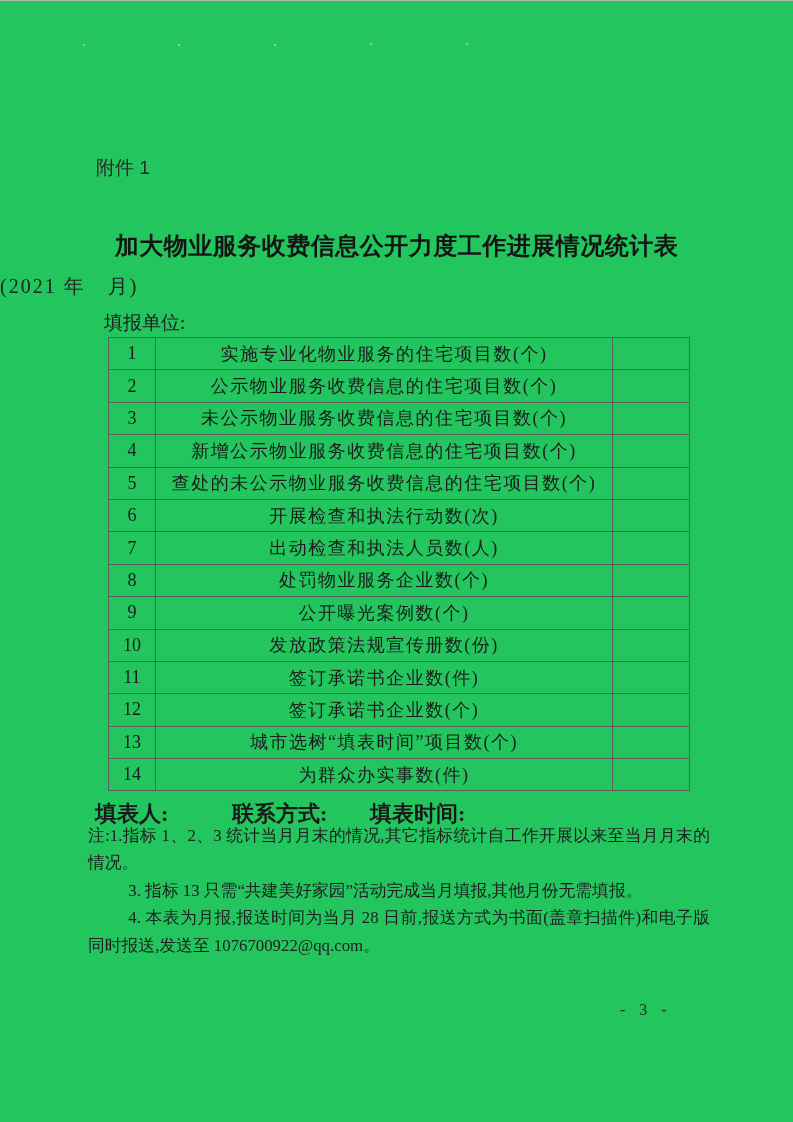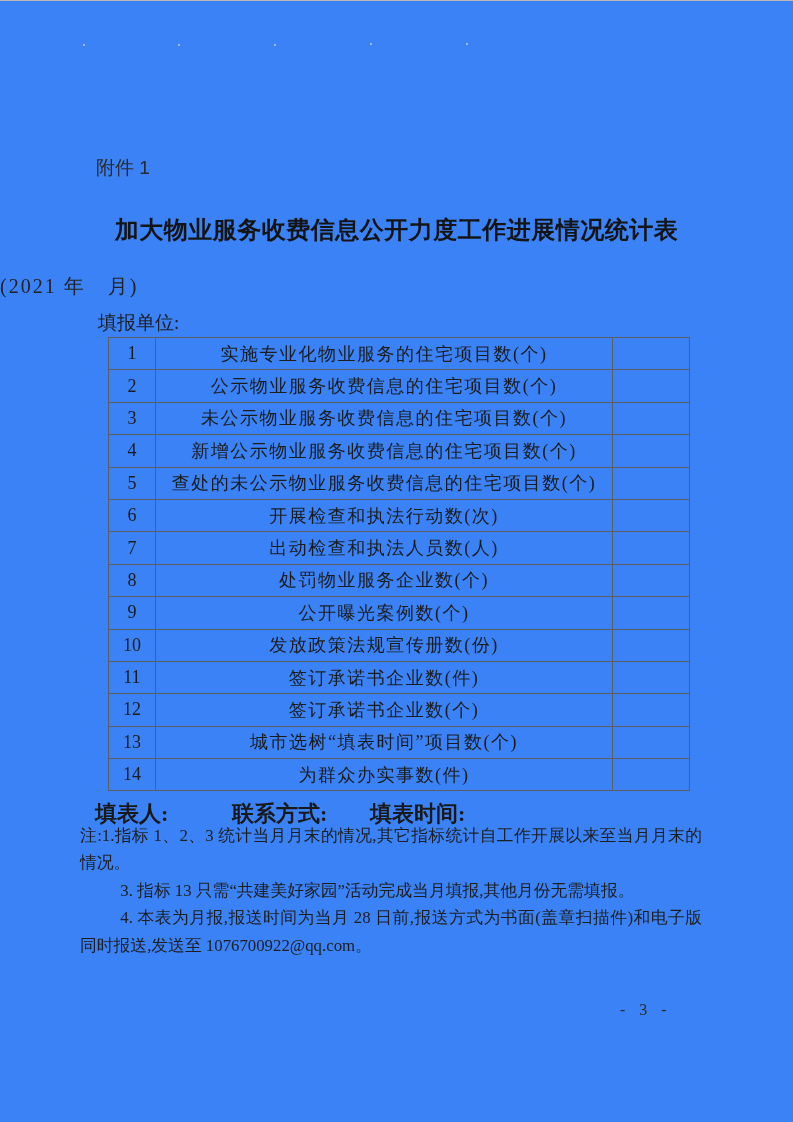--- a/index.html
+++ b/index.html
@@ -6,21 +6,21 @@
   html, body { background: #ffffff; }
   body {
     font-family: "Liberation Serif", "DejaVu Serif", serif;
     color: #1f1f1f;
   }
   .page {
     position: relative;
     width: 793px;
     height: 1122px;
     margin: 0 auto;
-    background: #3b82f6;
+    background: #22c55e;
     overflow: hidden;
   }
   .scan-top-edge {
     position: absolute;
     top: 0; left: 0;
     width: 100%; height: 1px;
     background: #b9b9b9;
   }
   .speck {
     position: absolute;
@@ -30,39 +30,39 @@
   }
   .attachment-label {
     position: absolute;
     left: 96px; top: 155px;
     font-family: "Liberation Sans", "DejaVu Sans", sans-serif;
     font-size: 19px;
     color: #2a2a2a;
   }
   .doc-title {
     position: absolute;
-    left: 0; top: 214px;
+    left: 0; top: 230px;
     width: 100%;
     text-align: center;
     font-size: 24px;
     font-weight: bold;
     letter-spacing: 0.5px;
     color: #141414;
   }
   .doc-subtitle {
     position: absolute;
     left: 0; top: 273px;
     width: 100%;
     font-size: 20px;
     letter-spacing: 2px;
     color: #222;
   }
   .unit-label {
     position: absolute;
-    left: 98px; top: 310px;
+    left: 104px; top: 310px;
     font-size: 19px;
     color: #1d1d1d;
   }
   .stat-table {
     position: absolute;
     left: 108px; top: 337px;
     width: 582px; height: 454px;
     border-collapse: collapse;
     table-layout: fixed;
   }
@@ -86,21 +86,21 @@
     height: 22px;
     font-size: 22px;
     font-weight: bold;
     color: #191919;
   }
   .signer-line .filler  { position: absolute; left: 95px; }
   .signer-line .contact { position: absolute; left: 232px; }
   .signer-line .date    { position: absolute; left: 370px; }
   .notes-block {
     position: absolute;
-    left: 80px; top: 822px;
+    left: 88px; top: 822px;
     width: 622px;
     font-size: 16.8px;
     line-height: 27.4px;
     color: #1e1e1e;
     text-align: justify;
   }
   .notes-block p.note { margin: 0; }
   .notes-block p.note.indent { text-indent: 2.4em; }
   .page-number {
     position: absolute;

